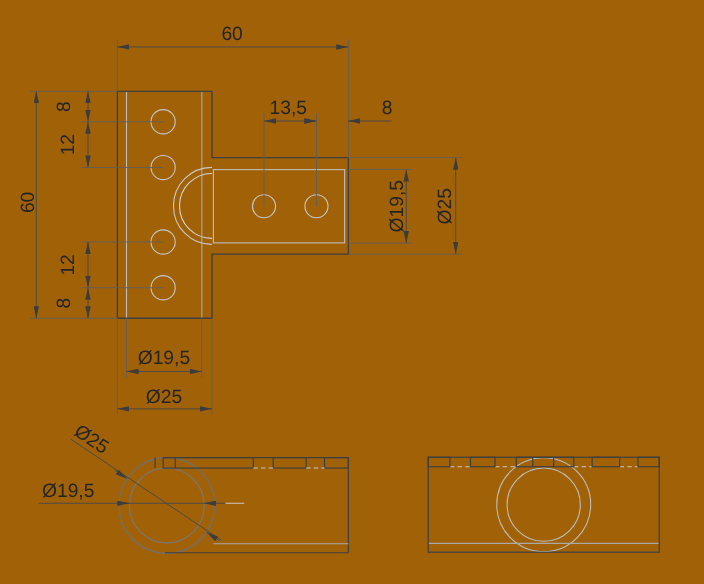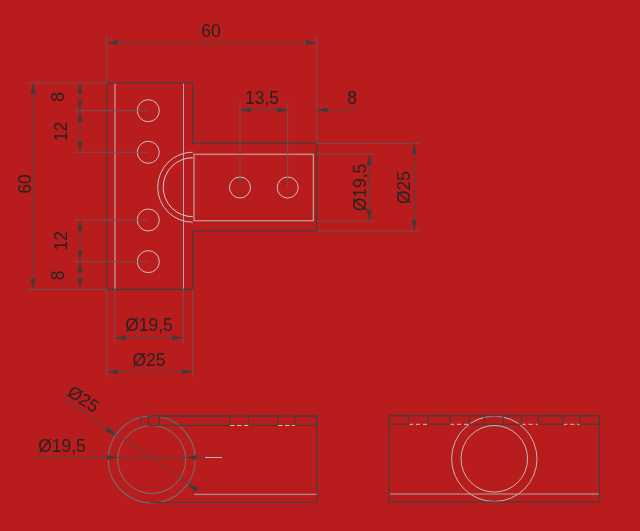--- a/index.html
+++ b/index.html
@@ -1,16 +1,16 @@
 <!DOCTYPE html>
 <html><head>
 <meta charset="utf-8">
 <style>
   html,body{margin:0;padding:0;background:#ffffff;}
-  .canvas{width:640px;height:531px;background:#b91c1c;position:relative;overflow:hidden;}
+  .canvas{width:640px;height:531px;background:#a16207;position:relative;overflow:hidden;}
   svg{display:block;}
   text{font-family:"Liberation Sans","DejaVu Sans",sans-serif;fill:#242424;}
   .dimtxt{font-size:17.5px;}
 </style>
 </head>
 <body>
 
 <div class="canvas">
 <svg width="640" height="531" viewBox="0 0 640 531">
   <defs>

